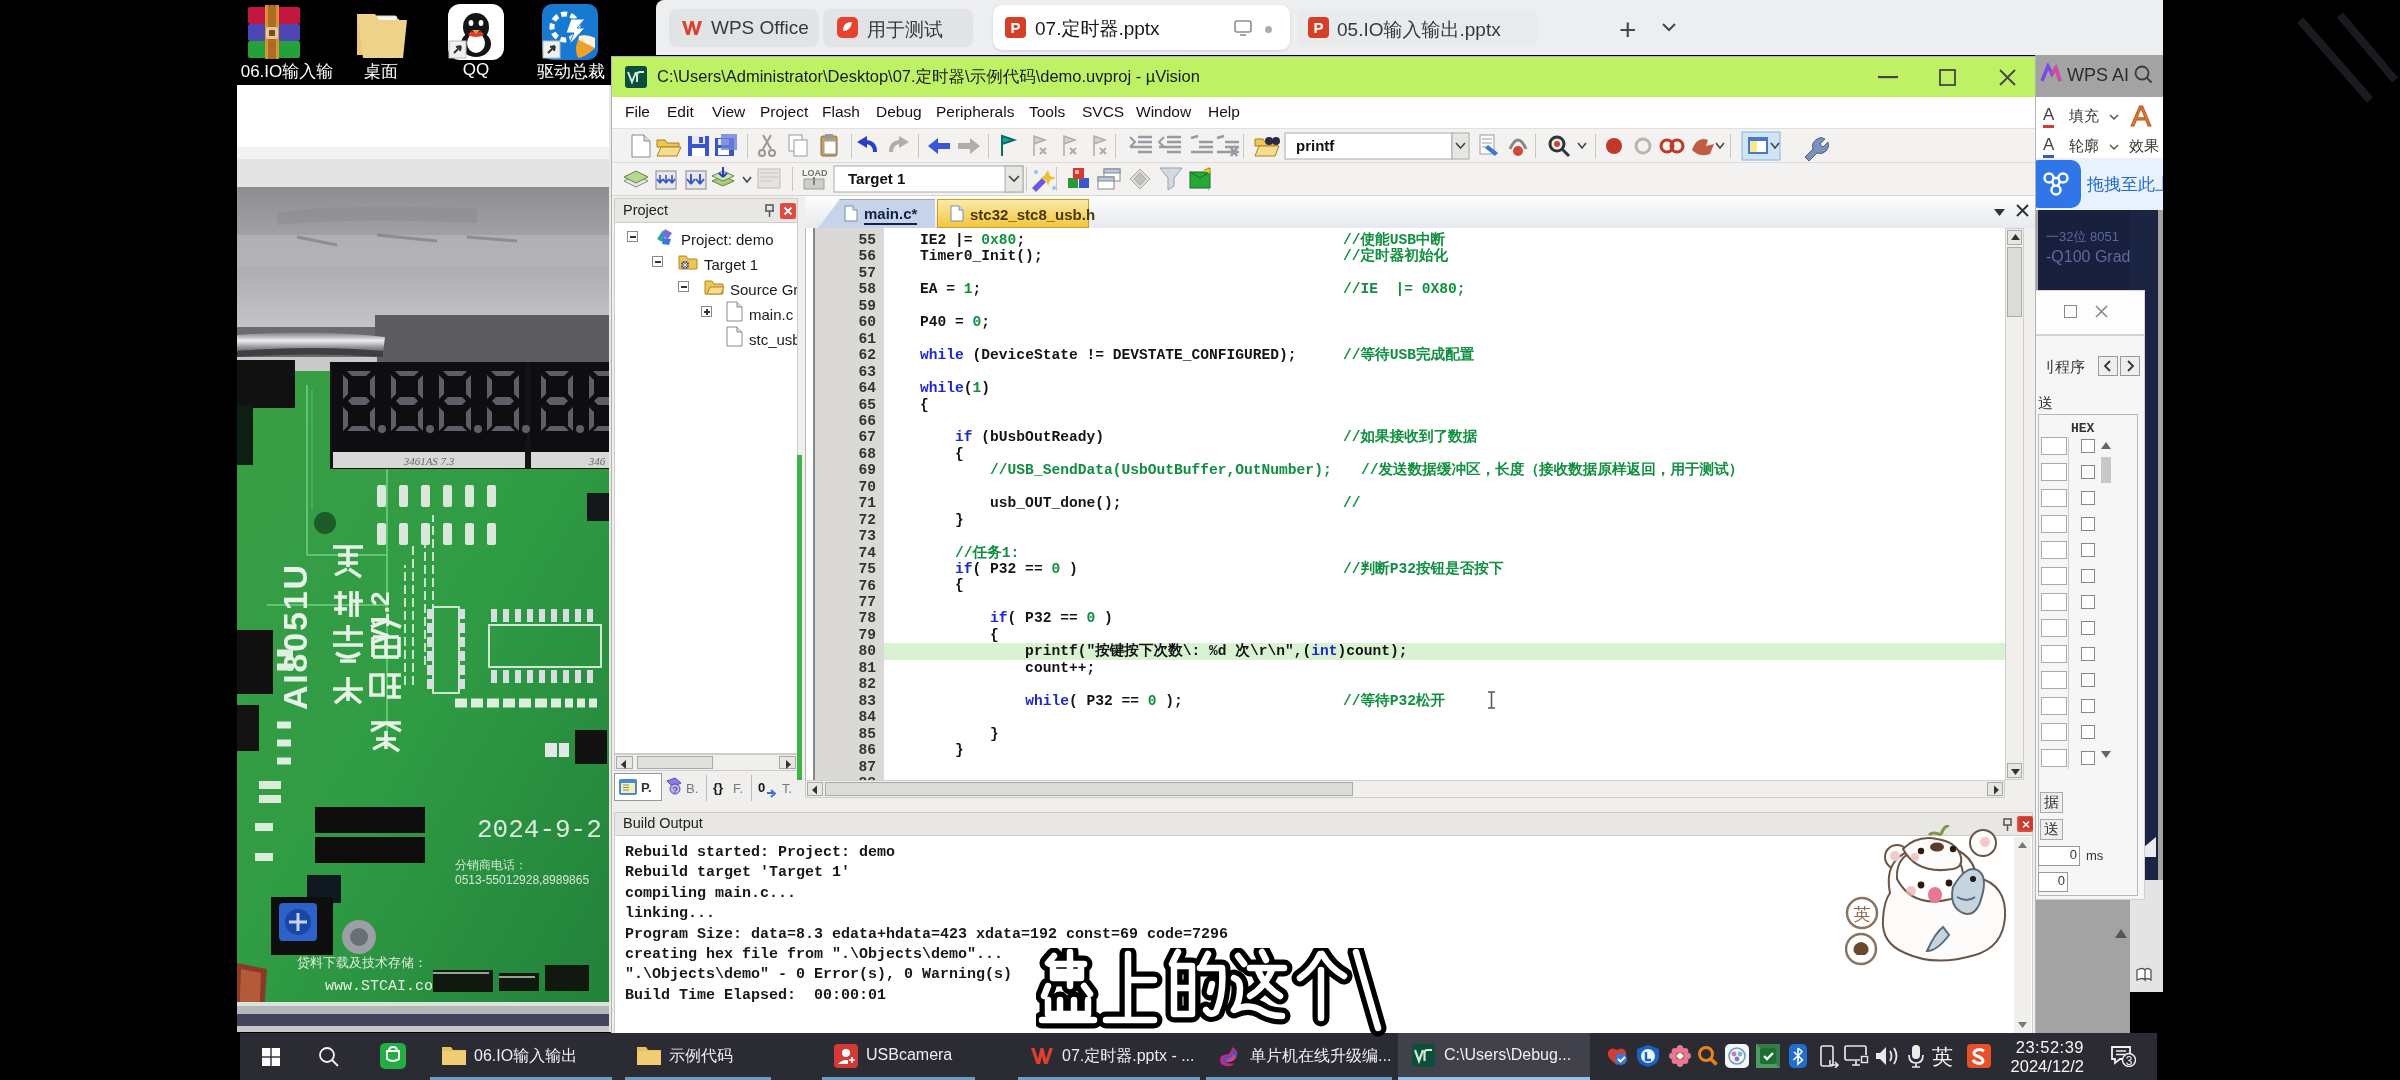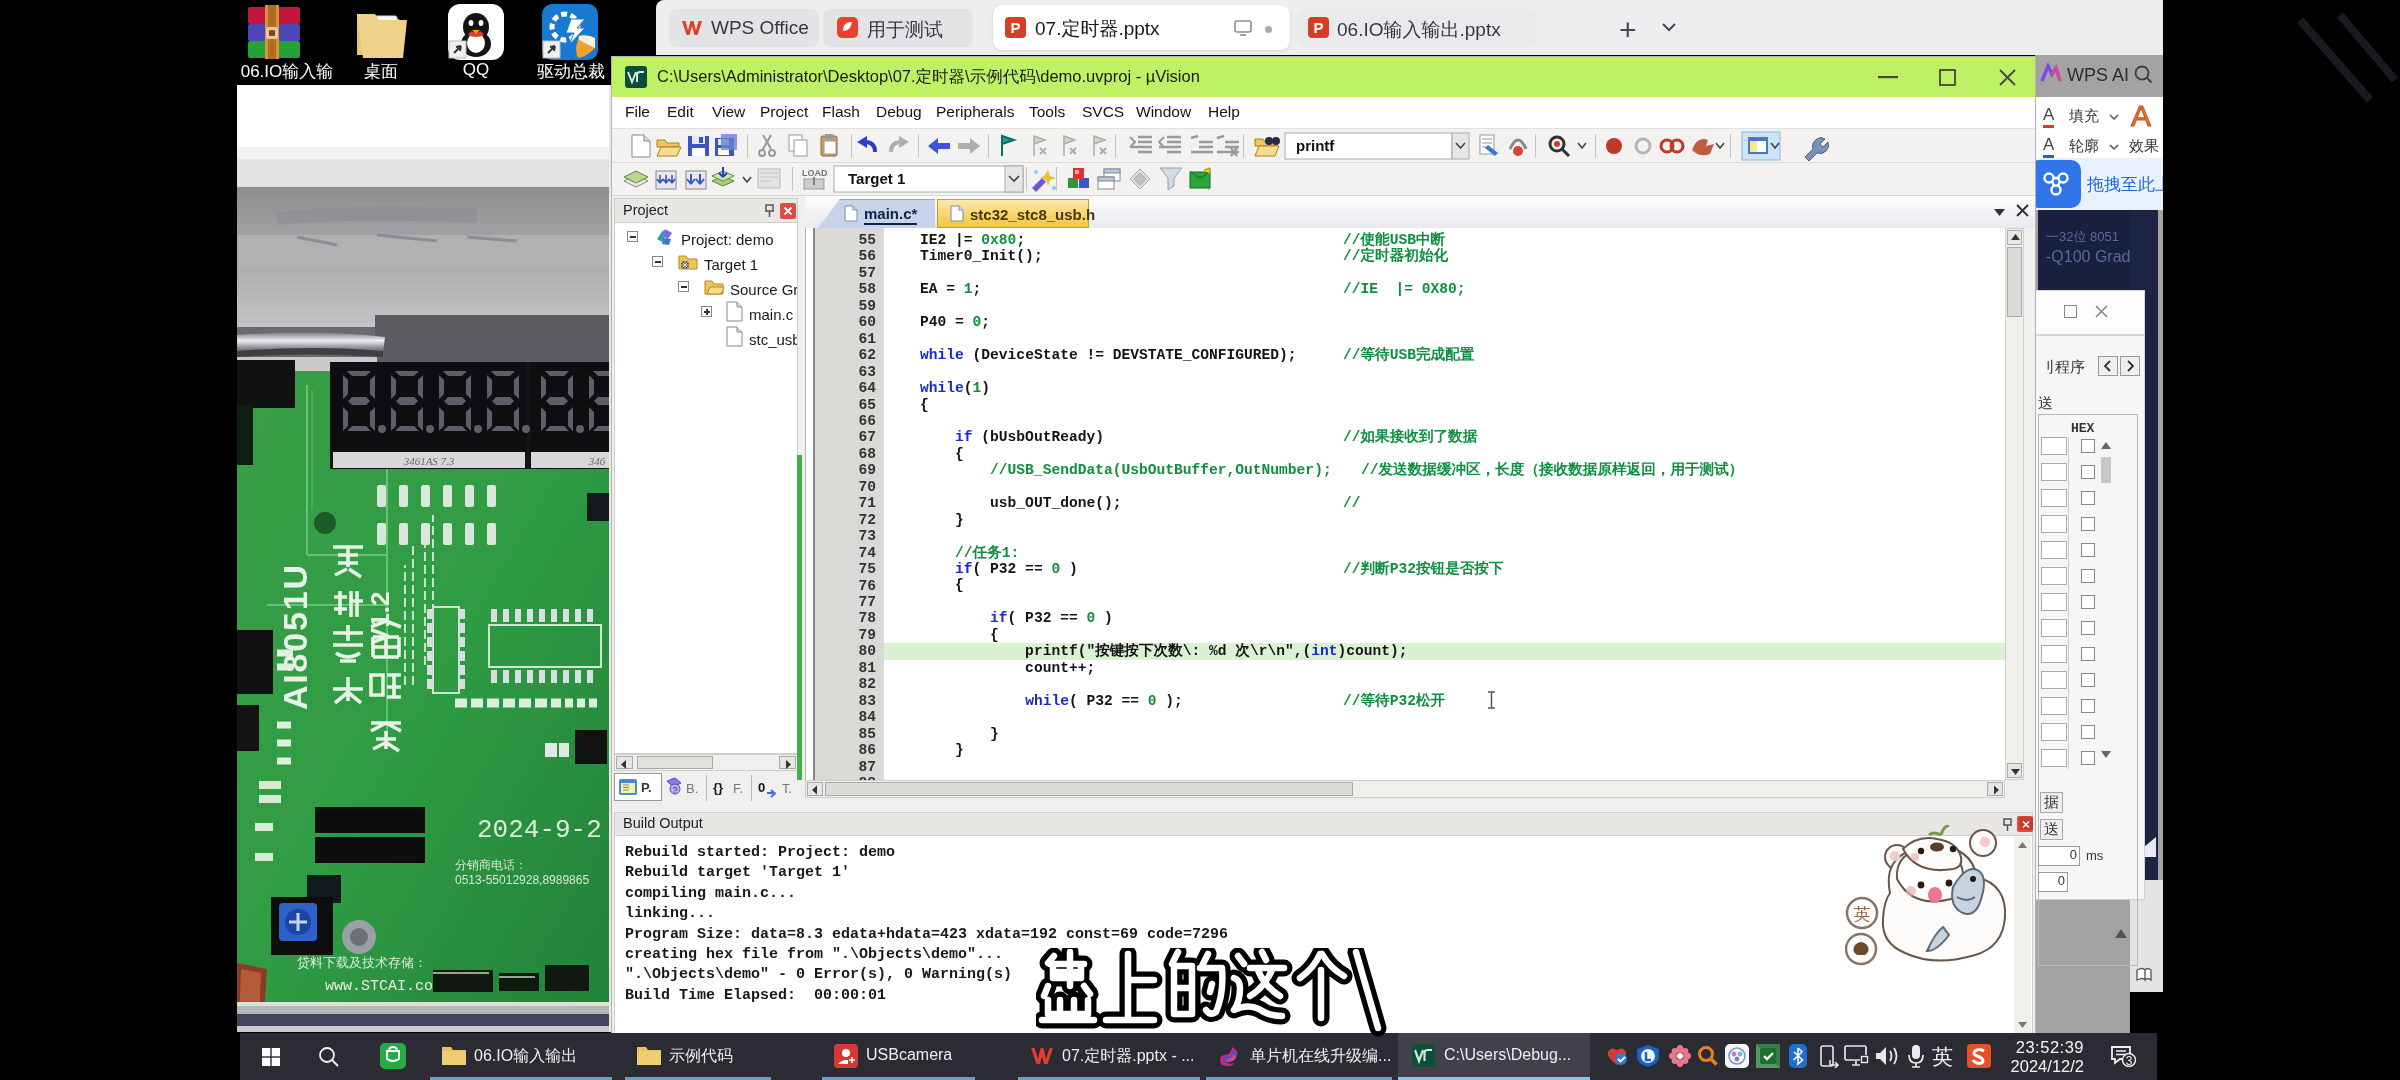--- a/index.html
+++ b/index.html
@@ -85,21 +85,21 @@
         <rect x="2" y="2" width="16" height="11" rx="2" fill="none" stroke="#8a8d92" stroke-width="1.6"></rect>
         <path d="M7 16 h6" stroke="#8a8d92" stroke-width="1.6"></path>
       </svg>
     <div class="abs" style="left:272px;top:21px;width:7px;height:7px;border-radius:50%;background:#a7abb0"></div>
   </div>
   <div class="abs" style="left:641px;top:9px;width:240px;height:38px;background:#e9eaec;border-radius:8px">
     <svg class="abs" style="left:11px;top:8px" width="21" height="21" viewBox="0 0 21 21">
         <rect width="21" height="21" rx="4" fill="#d73e26"></rect>
         <text x="10.5" y="16" font-size="15" font-weight="bold" fill="#fff" text-anchor="middle" font-family="Liberation Sans">P</text>
       </svg>
-    <span class="abs" style="left:40px;top:8px">06.IO输入输出.pptx</span>
+    <span class="abs" style="left:40px;top:8px">05.IO输入输出.pptx</span>
   </div>
   <div class="abs" style="left:963px;top:13px;font-size:30px;font-weight:300;color:#45484d">+</div>
   <svg class="abs" style="left:1005px;top:21px" width="16" height="12" viewBox="0 0 16 12">
       <path d="M2 3 L8 9 L14 3" fill="none" stroke="#45484d" stroke-width="2"></path>
     </svg>
 </div>
 
 <div id="photo" class="abs" style="left:237px;top:85px;width:375px;height:947px;background:#3d9b47;overflow:hidden">
   <svg width="375" height="947" viewBox="0 0 375 947">
     <defs>
@@ -363,21 +363,21 @@
 
   <div class="abs" style="left:0;top:280px;width:110px;height:565px;background:#f6f6f6;border:1px solid #d0d0d0;font-size:14px;color:#333">
     <span class="abs" style="left:4px;top:22px;font-size:15px">刂程序</span>
     <div class="abs" style="left:62px;top:20px;width:20px;height:20px;background:#eee;border:1px solid #999"><svg width="18" height="18">
           <path d="M11 4 L6 9 l5 5" fill="none" stroke="#333" stroke-width="1.8"></path>
         </svg></div>
     <div class="abs" style="left:84px;top:20px;width:20px;height:20px;background:#eee;border:1px solid #999"><svg width="18" height="18">
           <path d="M7 4 l5 5 l-5 5" fill="none" stroke="#333" stroke-width="1.8"></path>
         </svg></div>
     <span class="abs" style="left:2px;top:58px;font-size:15px">送</span>
-    <div class="abs" style="left:2px;top:78px;width:100px;height:552px;border:1px solid #b8b8b8">
+    <div class="abs" style="left:2px;top:78px;width:100px;height:482px;border:1px solid #b8b8b8">
       <span class="abs" style="left:32px;top:6px;font-weight:bold;font-family:'Liberation Mono';font-size:13px">HEX</span>
       <div class="abs" style="left:42px;top:24px;width:14px;height:14px;border:1.5px solid #888;background:#fff"></div>
       <div class="abs" style="left:42px;top:50px;width:14px;height:14px;border:1.5px solid #888;background:#fff"></div>
       <div class="abs" style="left:42px;top:76px;width:14px;height:14px;border:1.5px solid #888;background:#fff"></div>
       <div class="abs" style="left:42px;top:102px;width:14px;height:14px;border:1.5px solid #888;background:#fff"></div>
       <div class="abs" style="left:42px;top:128px;width:14px;height:14px;border:1.5px solid #888;background:#fff"></div>
       <div class="abs" style="left:42px;top:154px;width:14px;height:14px;border:1.5px solid #888;background:#fff"></div>
       <div class="abs" style="left:42px;top:180px;width:14px;height:14px;border:1.5px solid #888;background:#fff"></div>
       <div class="abs" style="left:42px;top:206px;width:14px;height:14px;border:1.5px solid #888;background:#fff"></div>
       <div class="abs" style="left:42px;top:232px;width:14px;height:14px;border:1.5px solid #888;background:#fff"></div>

